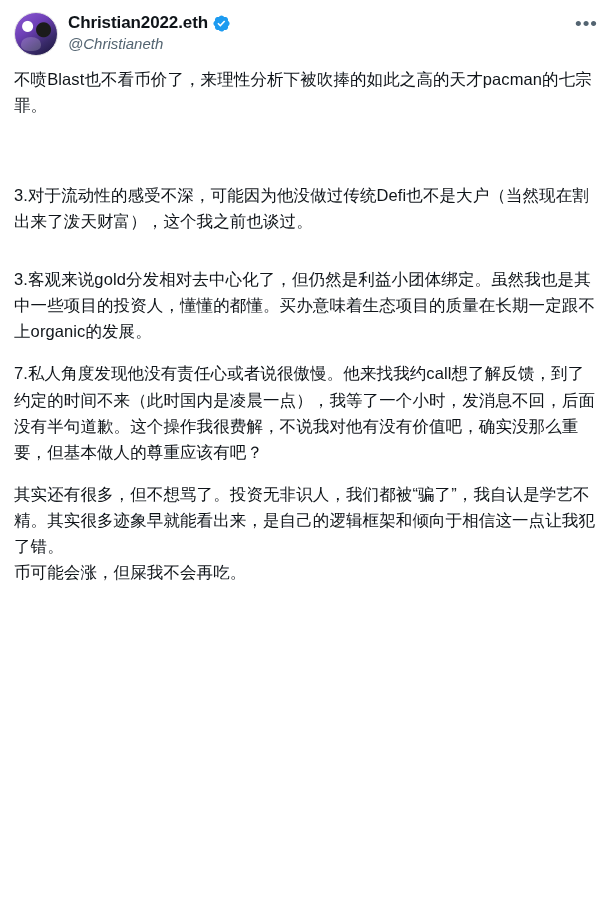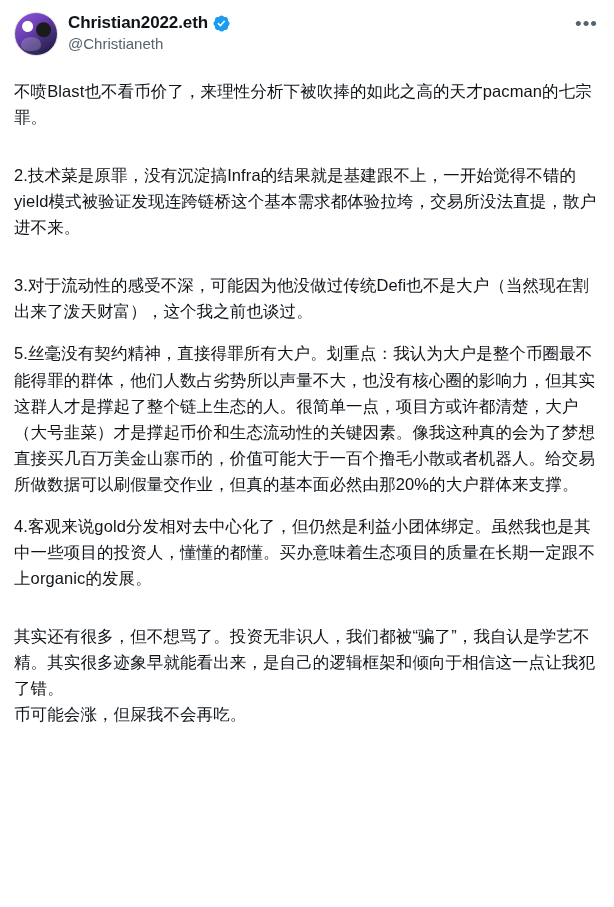--- a/index.html
+++ b/index.html
@@ -18,21 +18,21 @@
   .tweet {
     width: 614px;
     height: 907px;
     padding: 12px 14px 0 14px;
     display: flex;
     flex-direction: column;
   }
   .header {
     display: flex;
     align-items: flex-start;
-    margin-bottom: 22px;
+    margin-bottom: 10px;
   }
   .avatar {
     width: 44px;
     height: 44px;
     border-radius: 50%;
     flex: 0 0 44px;
     margin-right: 10px;
     background:
       radial-gradient(circle at 30% 32%, #ffffff 0 5px, rgba(255,255,255,0) 6px),
       radial-gradient(circle at 68% 40%, #1b1b1b 0 7px, rgba(0,0,0,0) 8px),
@@ -72,20 +72,21 @@
     height: 19px;
     margin-left: 4px;
     flex: 0 0 19px;
     display: inline-block;
   }
   .handle {
     font-size: 15px;
     color: #536471;
     margin-top: 2px;
     line-height: 1.2;
+    font-style: italic;
   }
   .more-btn {
     flex: 0 0 auto;
     color: #536471;
     font-size: 19px;
     line-height: 1;
     padding: 2px 2px 0 8px;
     letter-spacing: 1px;
     cursor: pointer;
     user-select: none;
@@ -124,27 +125,26 @@
       </div>
       <div class="handle">@Christianeth</div>
     </div>
     <div class="more-btn">•••</div>
   </div>
 
   <div class="body">
     <p>不喷Blast也不看币价了，来理性分析下被吹捧的如此之高的天才pacman的七宗罪。</p>
     <div class="para-gap"></div>
     <div class="para-gap"></div>
-    <p>2.技术菜是原罪，没有沉淀搞Infra的结果就是基建跟不上，一开始觉得不错的yield模式被验证发现连跨链桥这个基本需求都体验拉垮，交易所没法直提，散户进不来。</p>
     <div class="para-gap"></div>
     <div class="para-gap"></div>
     <p>3.对于流动性的感受不深，可能因为他没做过传统Defi也不是大户（当然现在割出来了泼天财富），这个我之前也谈过。</p>
     <div class="para-gap"></div>
-    <p>5.丝毫没有契约精神，直接得罪所有大户。划重点：我认为大户是整个币圈最不能得罪的群体，他们人数占劣势所以声量不大，也没有核心圈的影响力，但其实这群人才是撑起了整个链上生态的人。很简单一点，项目方或许都清楚，大户（大号韭菜）才是撑起币价和生态流动性的关键因素。像我这种真的会为了梦想直接买几百万美金山寨币的，价值可能大于一百个撸毛小散或者机器人。给交易所做数据可以刷假量交作业，但真的基本面必然由那20%的大户群体来支撑。</p>
     <div class="para-gap"></div>
-    <p>4.客观来说gold分发相对去中心化了，但仍然是利益小团体绑定。虽然我也是其中一些项目的投资人，懂懂的都懂。买办意味着生态项目的质量在长期一定跟不上organic的发展。</p>
+    <p>3.客观来说gold分发相对去中心化了，但仍然是利益小团体绑定。虽然我也是其中一些项目的投资人，懂懂的都懂。买办意味着生态项目的质量在长期一定跟不上organic的发展。</p>
     <div class="para-gap"></div>
+    <p>7.私人角度发现他没有责任心或者说很傲慢。他来找我约call想了解反馈，到了约定的时间不来（此时国内是凌晨一点），我等了一个小时，发消息不回，后面没有半句道歉。这个操作我很费解，不说我对他有没有价值吧，确实没那么重要，但基本做人的尊重应该有吧？</p>
     <div class="para-gap"></div>
     <p>其实还有很多，但不想骂了。投资无非识人，我们都被“骗了”，我自认是学艺不精。其实很多迹象早就能看出来，是自己的逻辑框架和倾向于相信这一点让我犯了错。
 币可能会涨，但屎我不会再吃。</p>
   </div>
 
 </div>
 
 </body></html>

